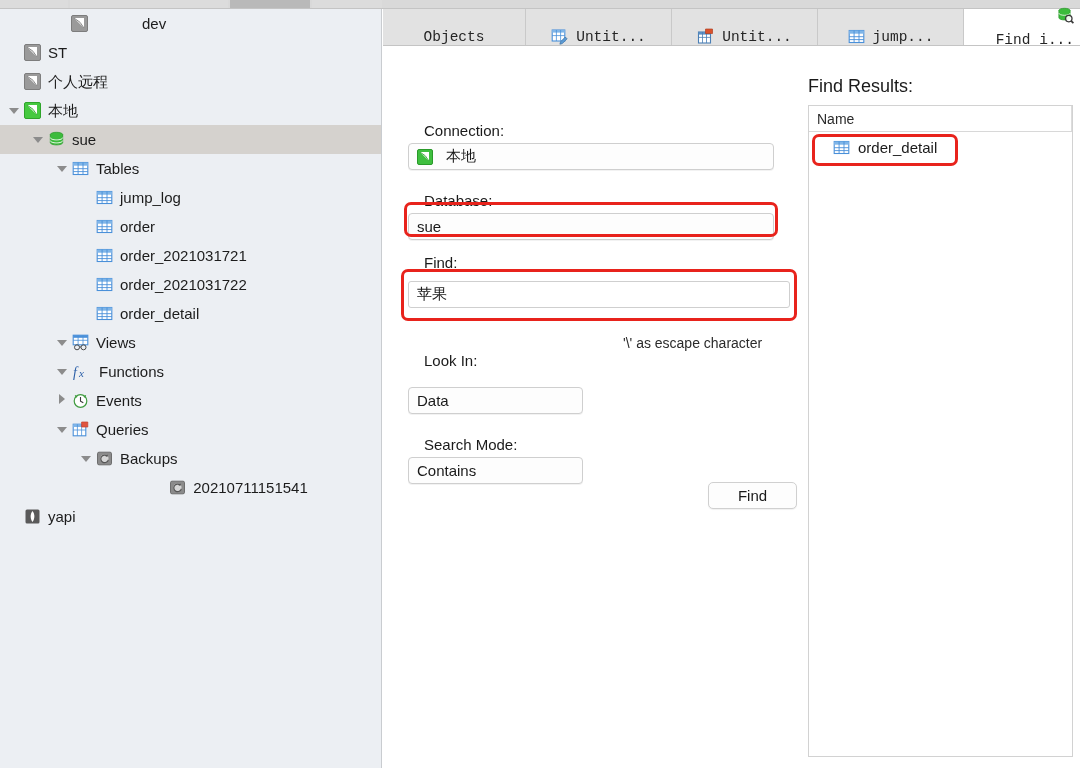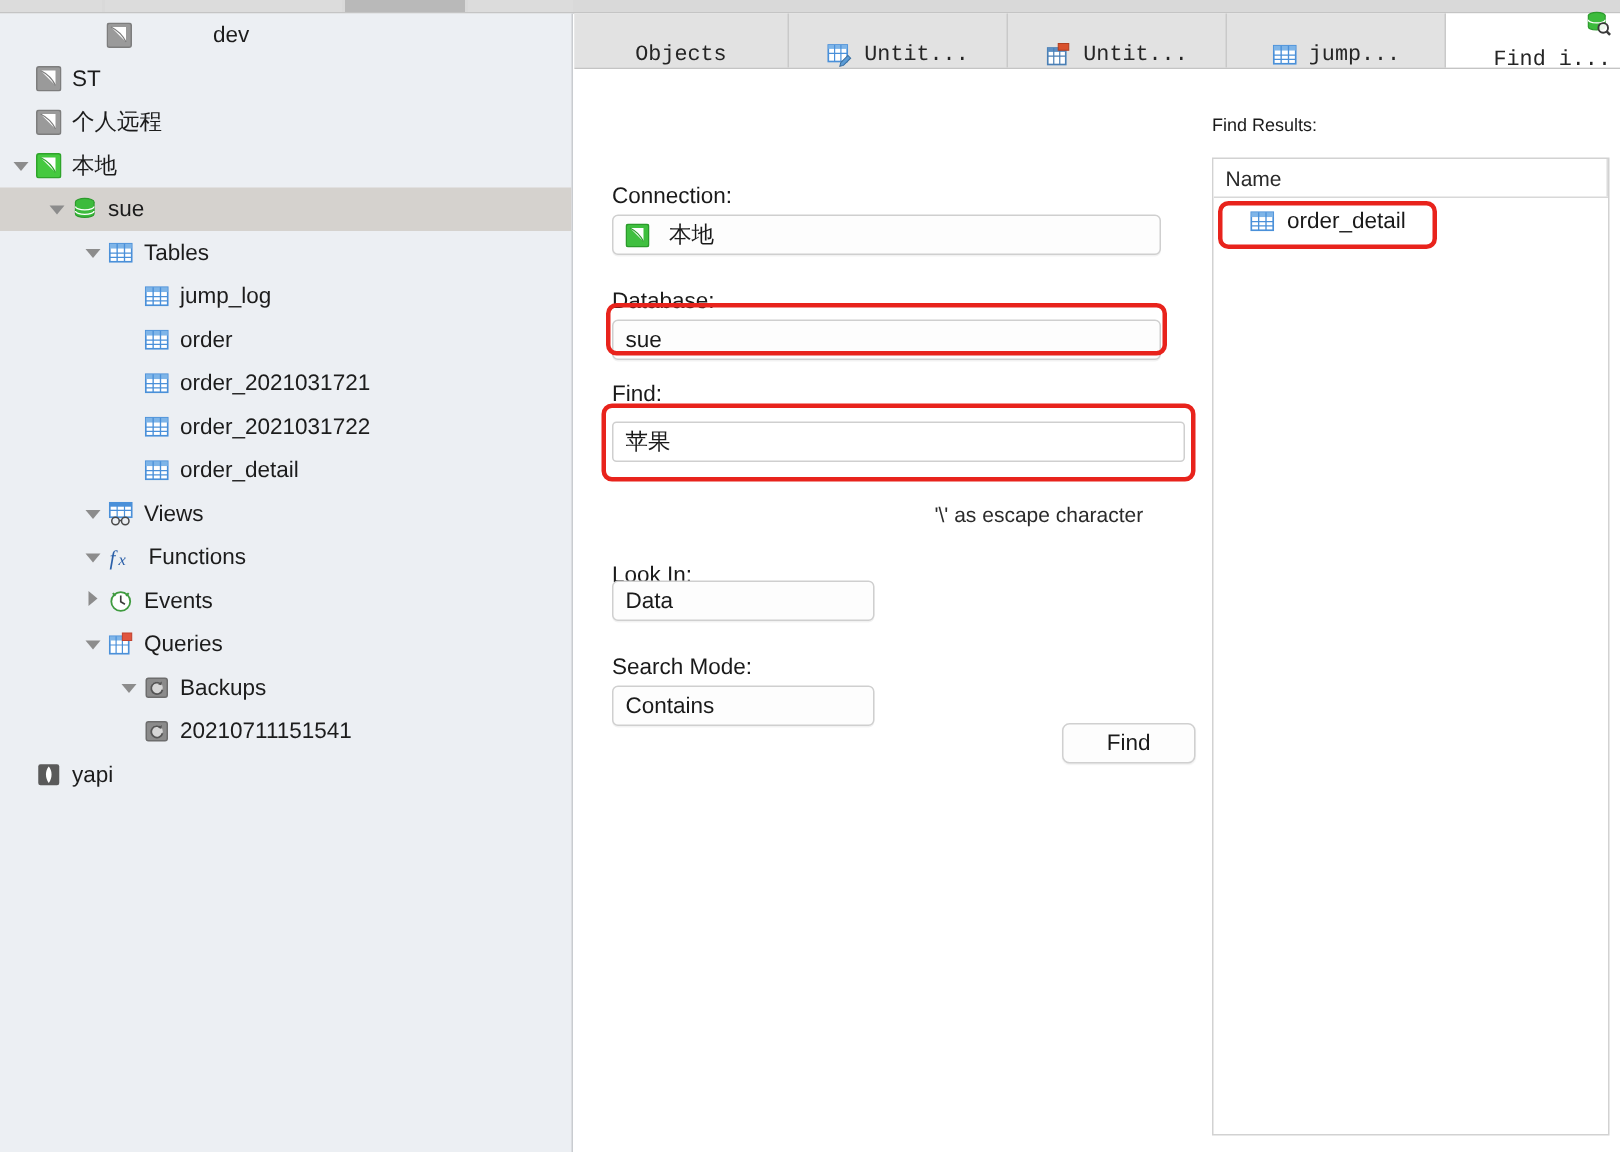--- a/index.html
+++ b/index.html
@@ -138,20 +138,21 @@
   .form-area {
     position: absolute;
     left: 0; top: 38px;
     width: 697px;
     height: 721px;
   }
   .field-label {
     position: absolute;
     font-size: 15px;
     color: #1a1a1a;
+    margin-left: 16px;
   }
   .combo {
     position: absolute;
     height: 27px;
     background: #fdfdfd;
     border: 1px solid #cfcfcf;
     border-radius: 4px;
     box-sizing: border-box;
     display: flex;
     align-items: center;
@@ -213,21 +214,21 @@
     justify-content: center;
     font-size: 15px;
     color: #1a1a1a;
     box-shadow: 0 1px 1px rgba(0,0,0,0.06);
   }
 
   
   .results-label {
     position: absolute;
     left: 808px; top: 76px;
-    font-size: 12px;
+    font-size: 18px;
     color: #1a1a1a;
   }
   .results-panel {
     position: absolute;
     left: 808px; top: 105px;
     width: 265px;
     height: 652px;
     background: #ffffff;
     border: 1px solid #d2d2d2;
     box-sizing: border-box;
@@ -448,21 +449,21 @@
         <div class="tree-row" style="padding-left: 80px;">
           <span class="twisty open"></span>
           <span class="ic"><svg width="17" height="17" viewBox="0 0 17 17">
               <rect x="1.5" y="2.2" width="14" height="12.6" rx="1.5" fill="#8b8b8b" stroke="#6d6d6d"></rect>
               <circle cx="8.5" cy="8.5" r="4" fill="#d6d6d6"></circle>
               <path d="M11.3 6.2 a3.8 3.8 0 1 0 1 3.6" stroke="#555" stroke-width="1.2" fill="none"></path>
               <path d="M11.9 4.4 l-0.3 2.4 l-2.3 -0.6 z" fill="#555"></path>
             </svg></span>
           <span class="tree-label">Backups</span>
         </div>
-        <div class="tree-row" style="padding-left: 80px;">
+        <div class="tree-row" style="padding-left: 80px; justify-content: center;">
           <span class="twisty none"></span>
           <span class="ic"><svg width="17" height="17" viewBox="0 0 17 17">
               <rect x="1.5" y="2.2" width="14" height="12.6" rx="1.5" fill="#8b8b8b" stroke="#6d6d6d"></rect>
               <circle cx="8.5" cy="8.5" r="4" fill="#d6d6d6"></circle>
               <path d="M11.3 6.2 a3.8 3.8 0 1 0 1 3.6" stroke="#555" stroke-width="1.2" fill="none"></path>
               <path d="M11.9 4.4 l-0.3 2.4 l-2.3 -0.6 z" fill="#555"></path>
             </svg></span>
           <span class="tree-label">20210711151541</span>
         </div>
         <div class="tree-row" style="padding-left: 8px;">
@@ -551,21 +552,21 @@
       <div class="annot" style="left:21px; top:155px; width:374px; height:35px;"></div>
 
       <div class="field-label" style="left:25px; top:207px;">Find:</div>
       <div class="textinput" style="left:25px; top:234px; width:382px;" placeholder="">
         <span>苹果</span>
       </div>
       <div class="annot" style="left:18px; top:222px; width:396px; height:52px;"></div>
 
       <div class="hint" style="left:240px; top:288px;">'\' as escape character</div>
 
-      <div class="field-label" style="left:25px; top:328px;">Look In:</div>
+      <div class="field-label" style="left:25px; top:305px;">Look In:</div>
       <div class="combo" style="left:25px; top:340px; width:175px;">
         <span>Data</span>
       </div>
       <div class="stepper" style="left:581px; top:340px;">
         <span class="chev up"></span>
         <span class="chev down"></span>
       </div>
 
       <div class="field-label" style="left:25px; top:389px;">Search Mode:</div>
       <div class="combo" style="left:25px; top:410px; width:175px;">

